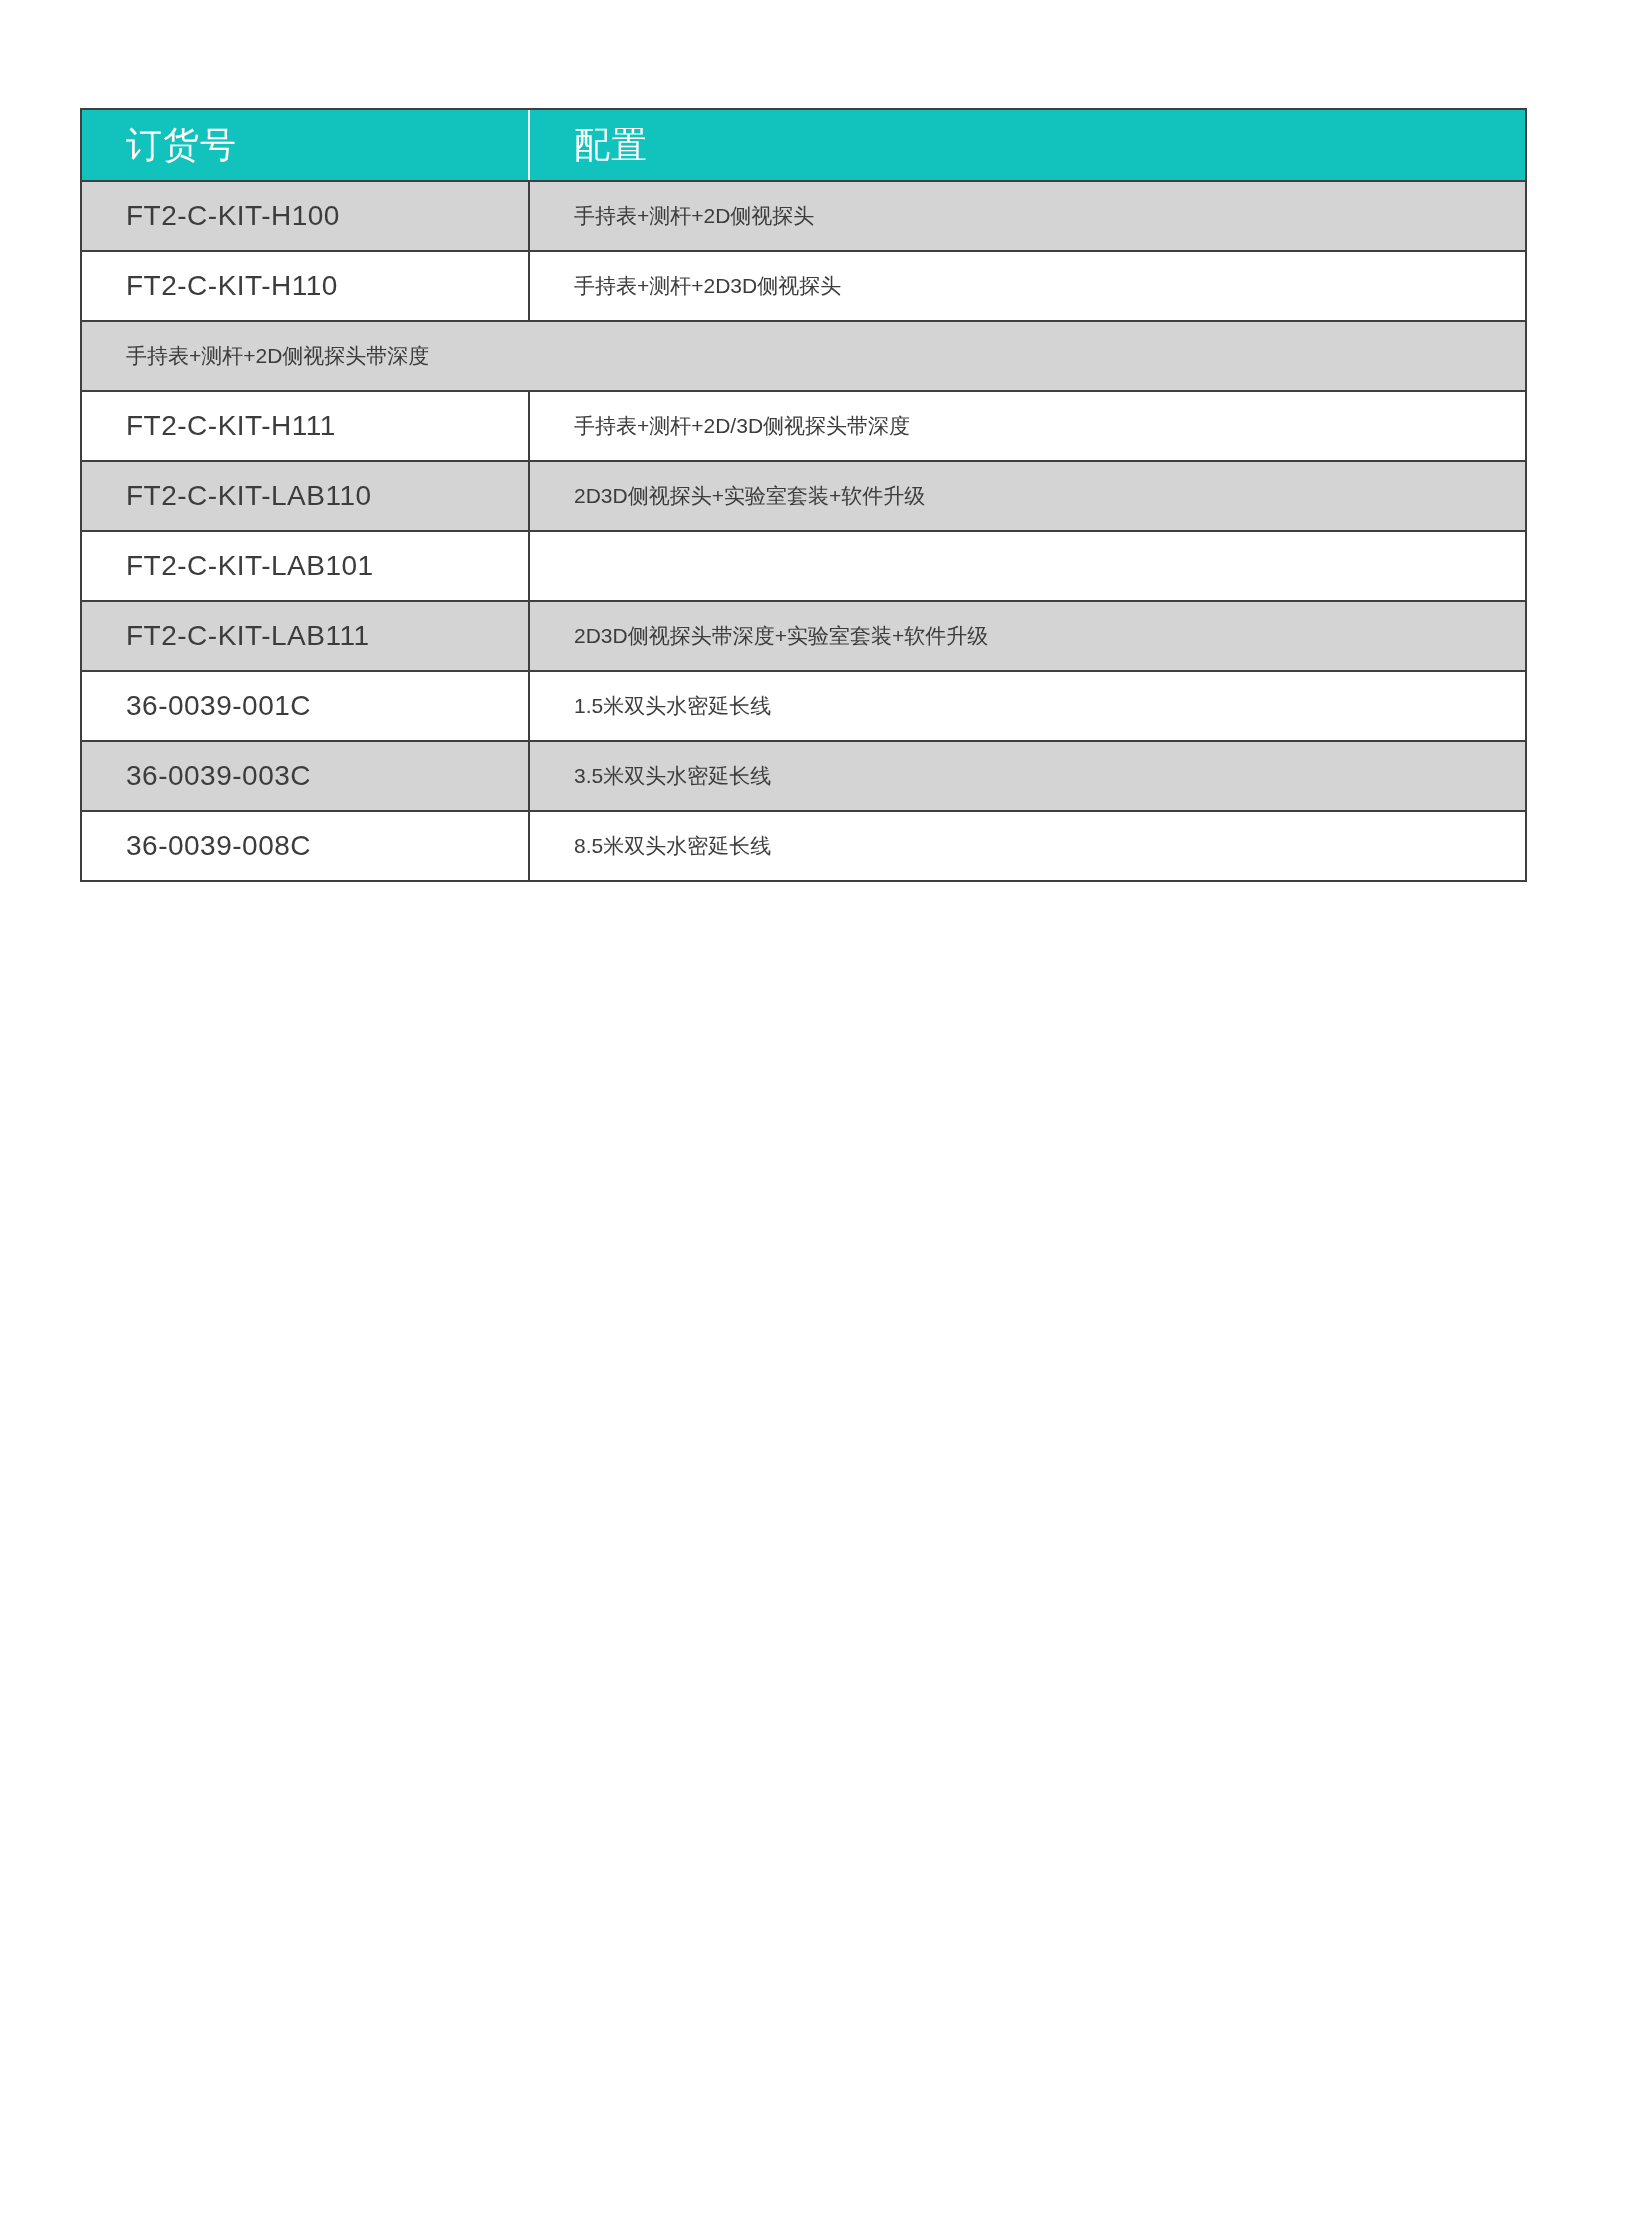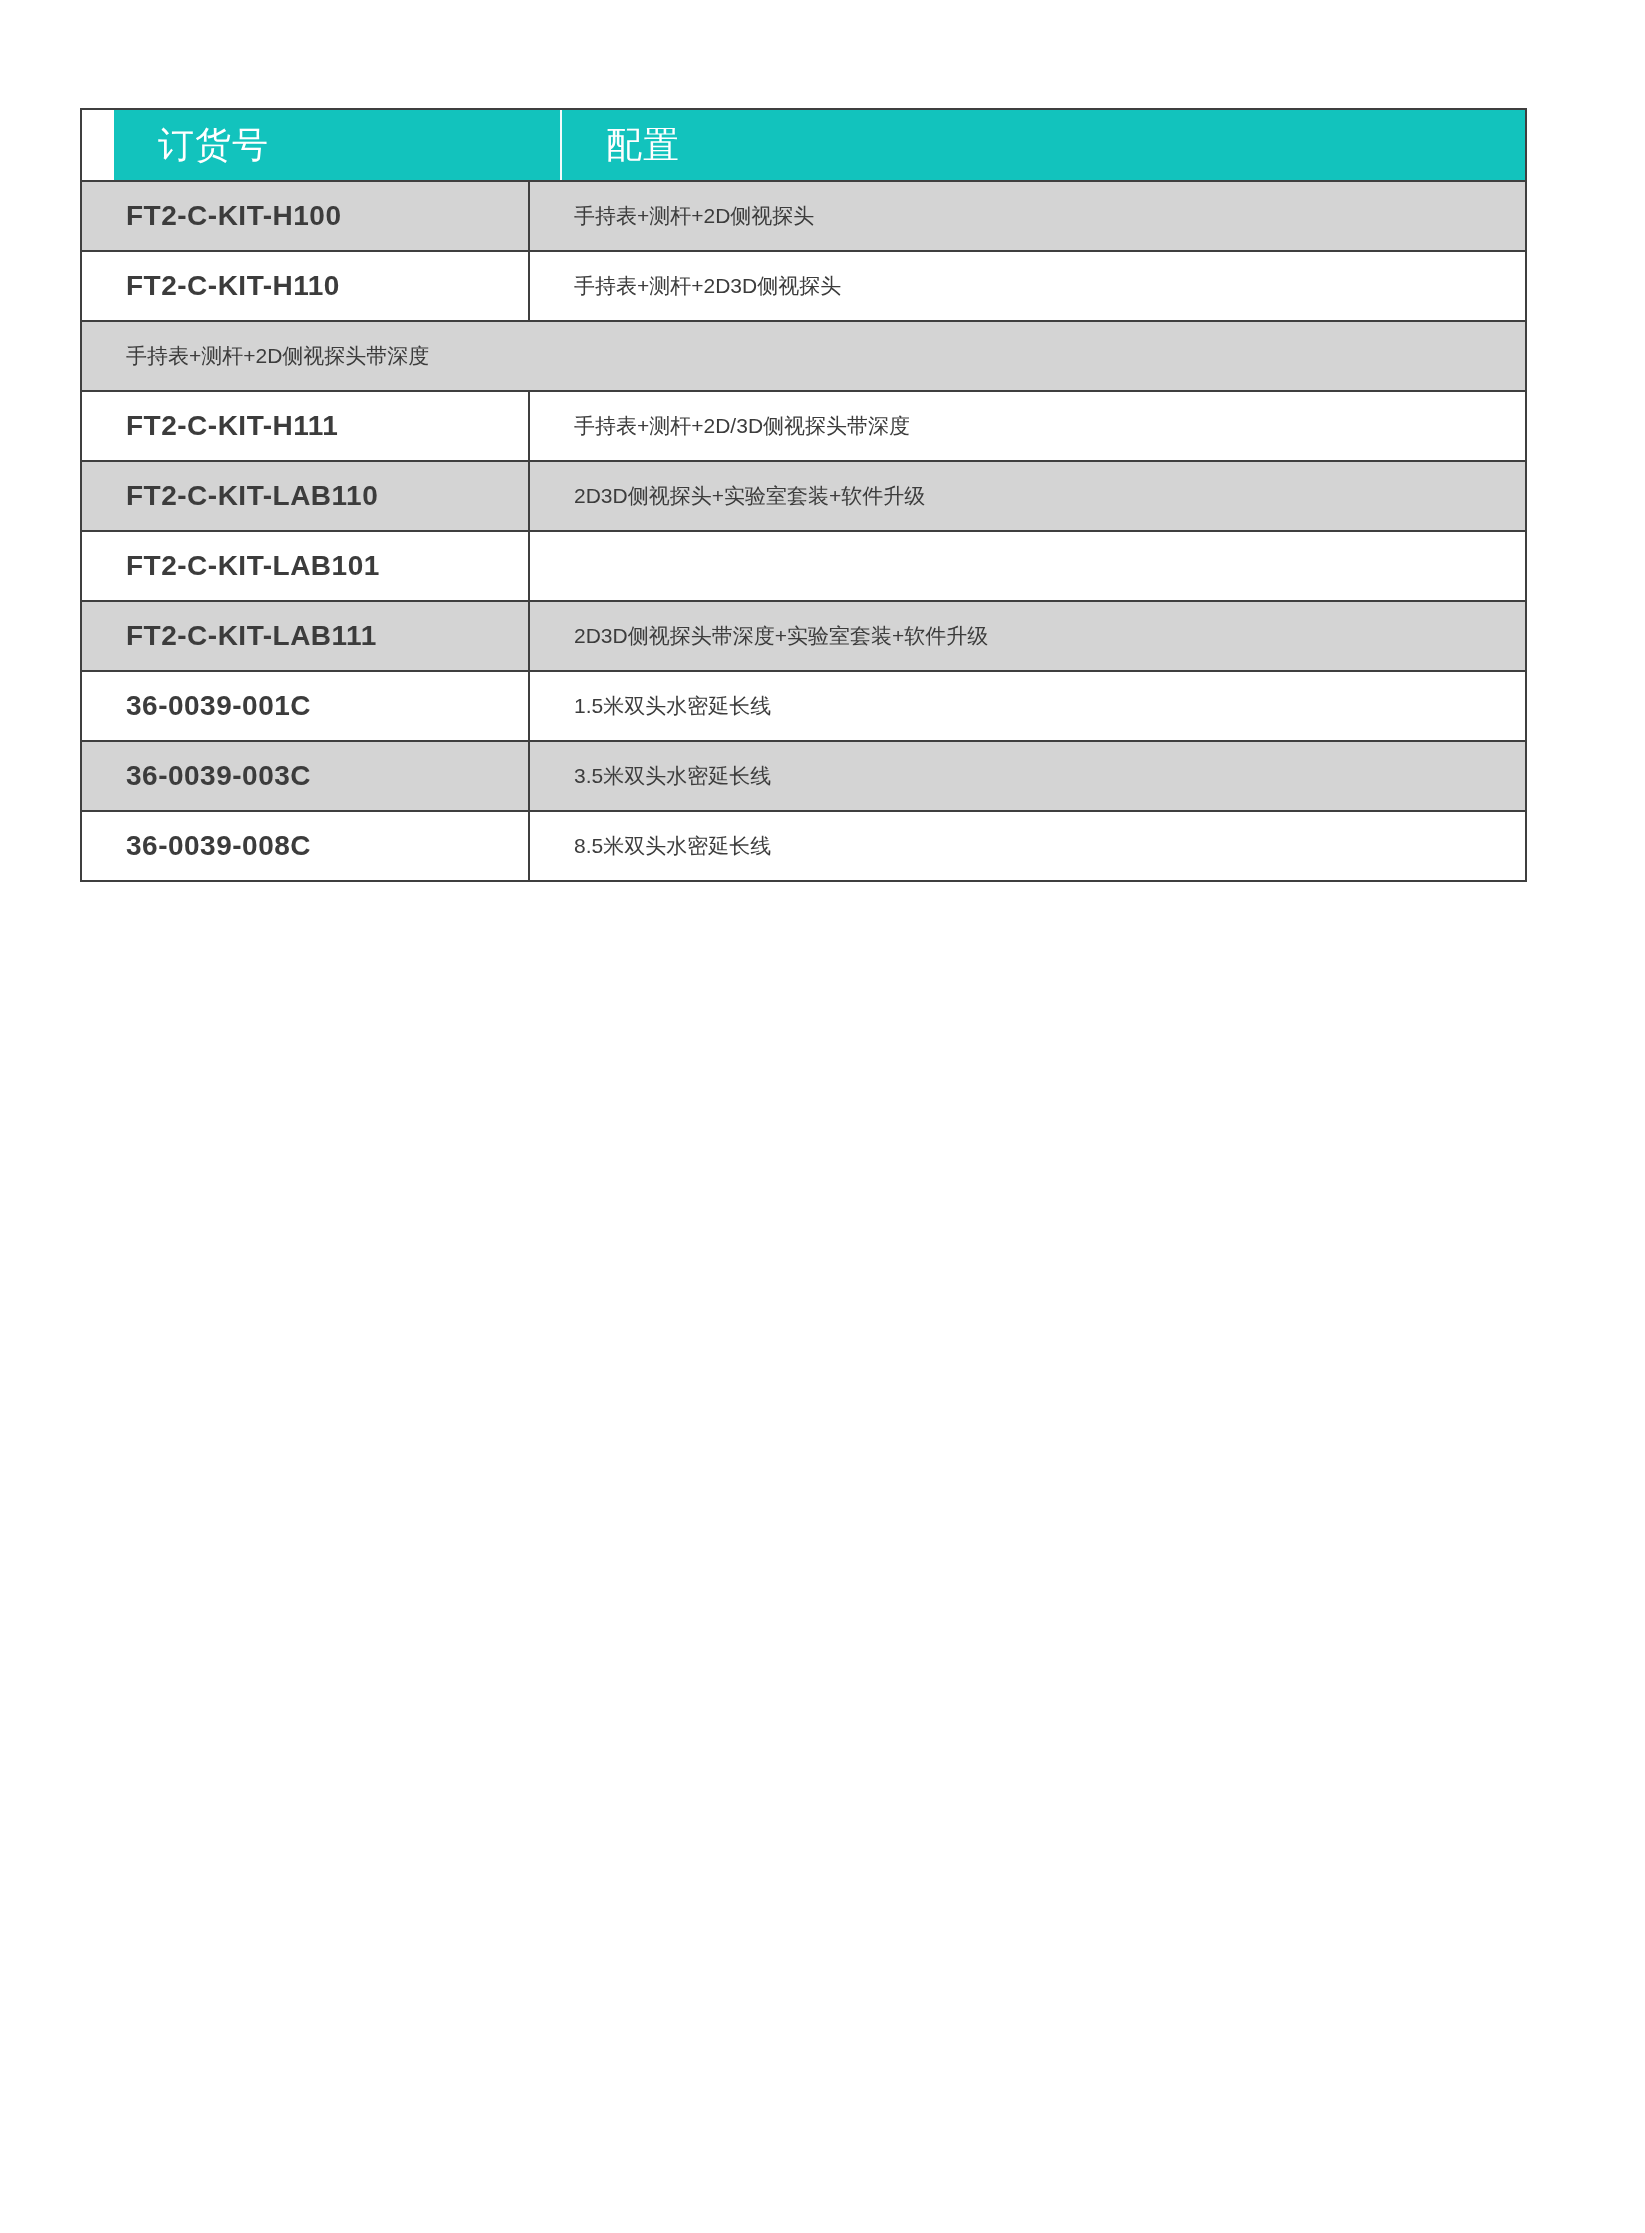--- a/index.html
+++ b/index.html
@@ -24,21 +24,20 @@
     border: 2px solid var(--border-color, #3f3f3f);
     background: #ffffff;
   }
   .t-row {
     display: flex;
     height: 70px;
     align-items: stretch;
   }
   .t-row.header {
     background: var(--header-bg, #12c3bd);
-    margin-left: 32px;
   }
   .t-row.body {
     border-top: 2px solid var(--border-color, #3f3f3f);
   }
   .t-row.body:nth-child(odd) {
     background: var(--row-alt-bg, #d4d4d4);
   }
   .t-row.body:nth-child(even) {
     background: var(--row-bg, #ffffff);
   }
@@ -59,21 +58,21 @@
   }
   .t-row.header .cell {
     color: var(--header-text, #ffffff);
     font-size: 36px;
     font-weight: 400;
     letter-spacing: 1px;
   }
   .t-row.body .cell.col-order {
     color: var(--body-text, #3c3c3c);
     font-size: 28px;
-    font-weight: 700;
+    font-weight: 400;
     letter-spacing: 0.5px;
   }
   .t-row.body .cell.col-config {
     color: var(--body-text, #3c3c3c);
     font-size: 21px;
     font-weight: 400;
   }
 </style>
 </head>
 <body>

